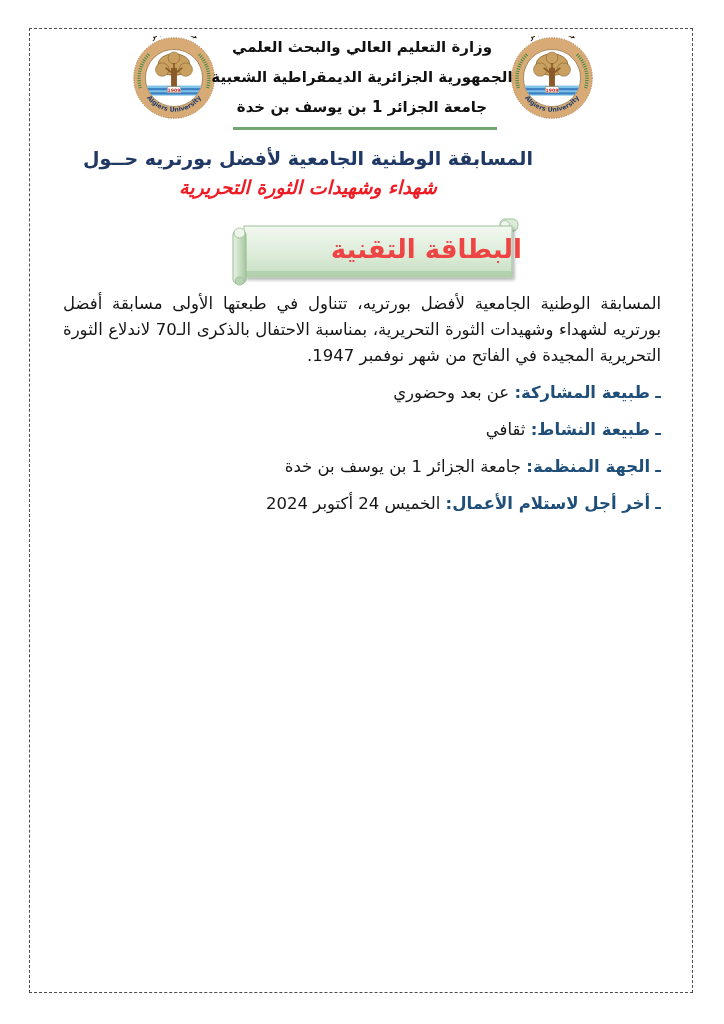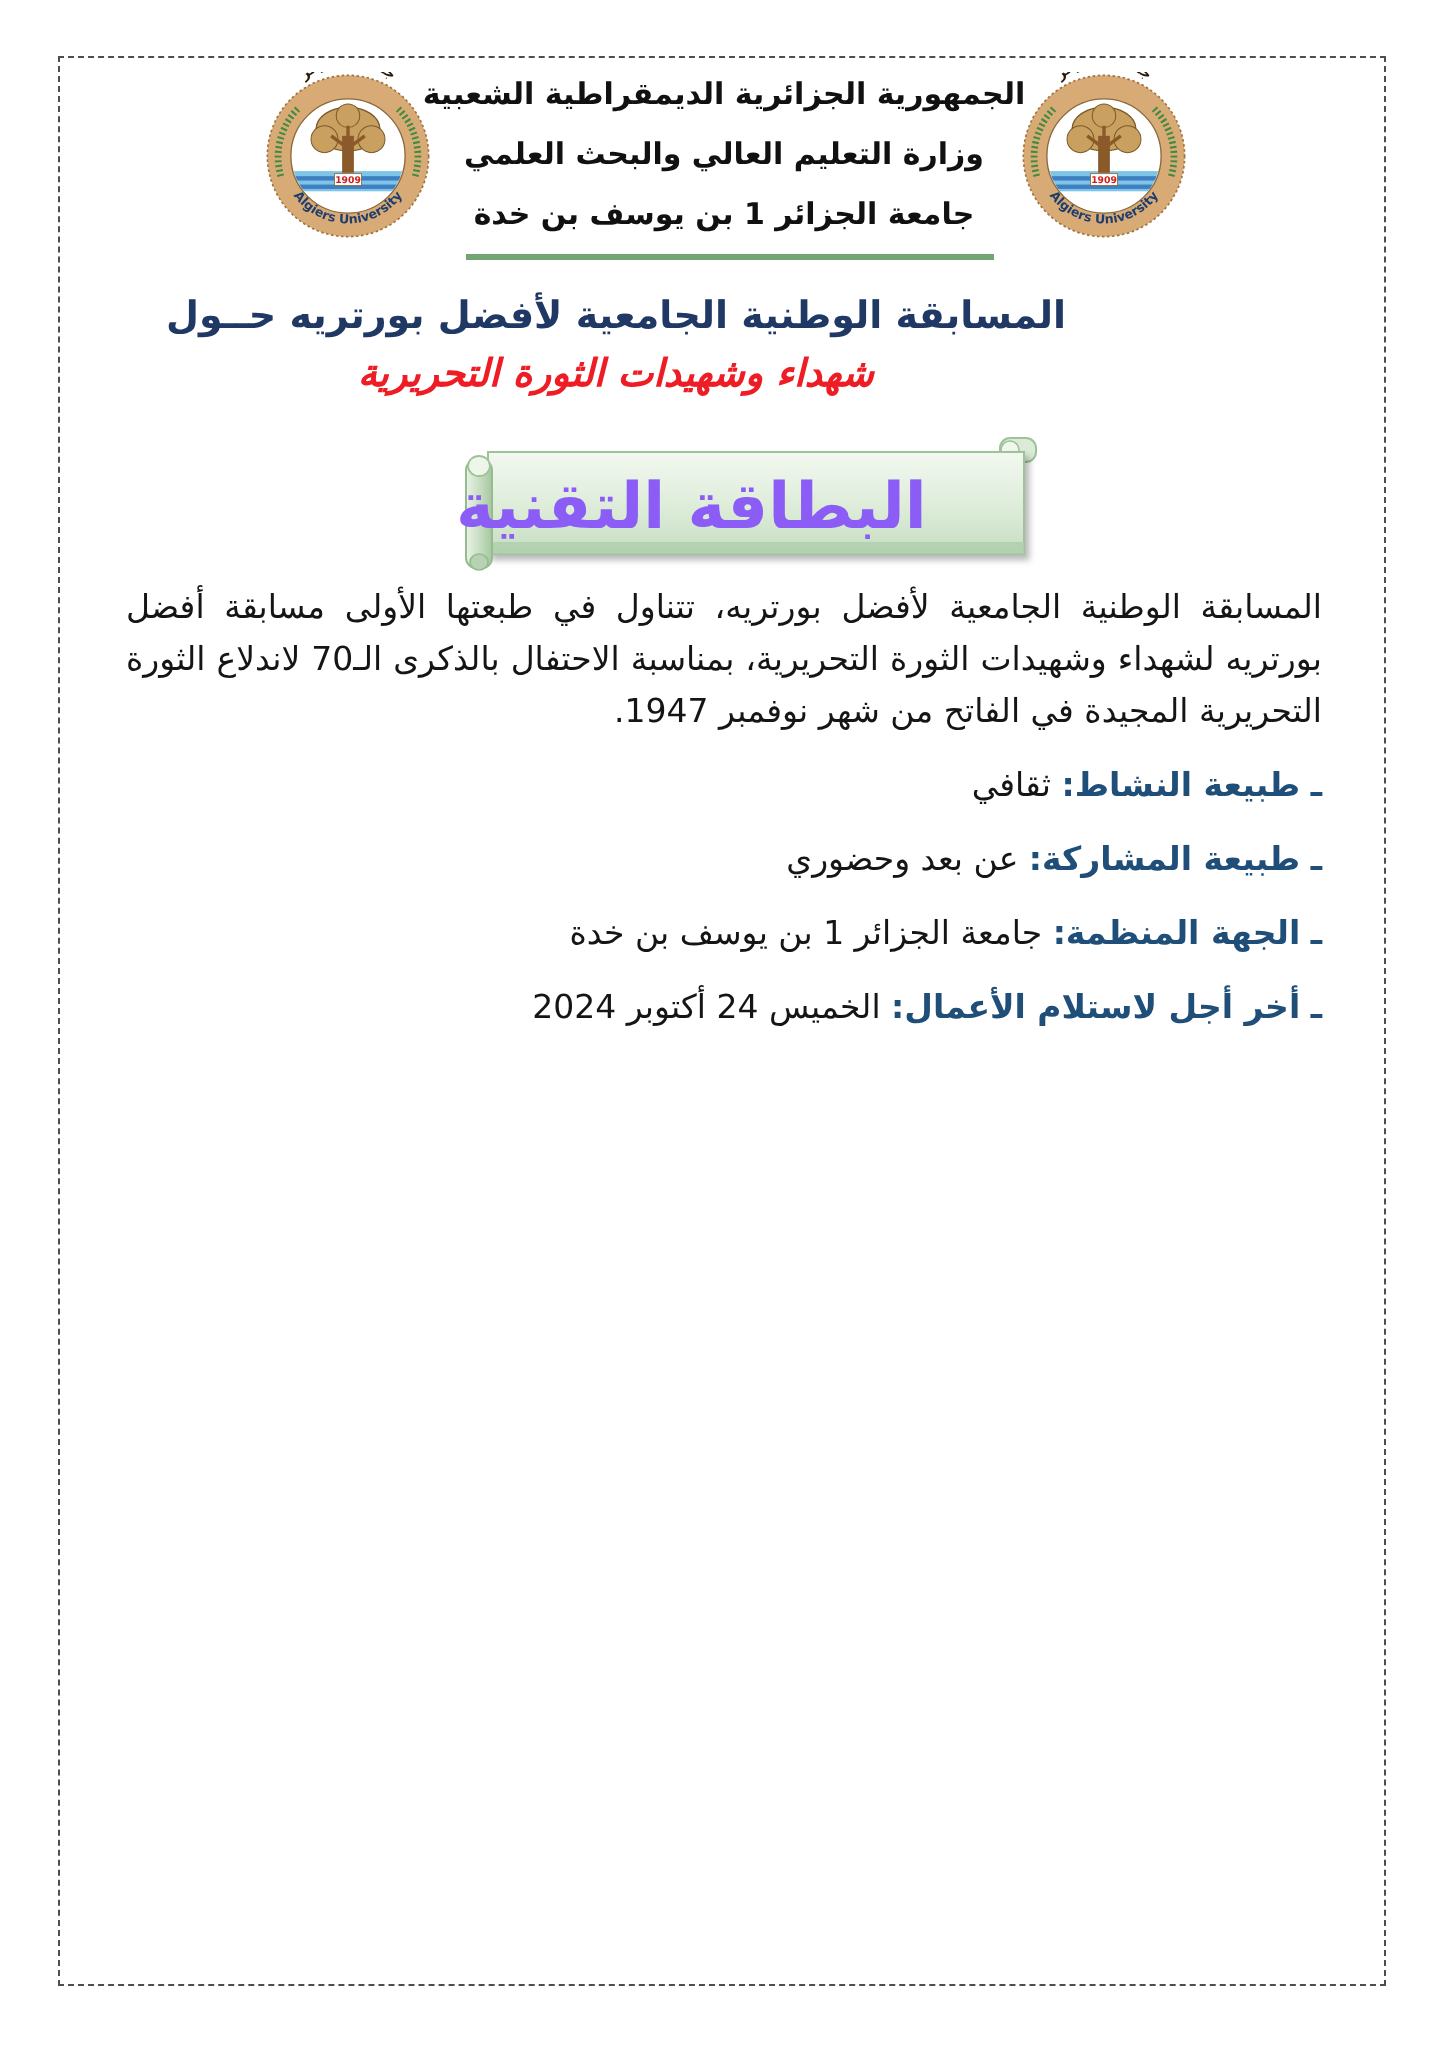--- a/index.html
+++ b/index.html
@@ -29,22 +29,22 @@
   .title{
     position:absolute;top:144px;left:0;width:616px;text-align:center;
     direction:rtl;font-weight:bold;font-size:19px;line-height:29px;
   }
   .t1{color:var(--title-blue,#203864);}
   .t2{color:var(--title-red,#ee1c25);font-style:italic;}
   
   .banner{position:absolute;left:228px;top:217px;width:294px;height:74px;}
   .banner svg{position:absolute;left:0;top:0;}
   .banner .btxt{
-    position:absolute;left:0;top:17px;width:100%;text-align:left;
-    direction:rtl;font-weight:bold;font-size:32px;color:#8b5cf6;
+    position:absolute;left:0;top:17px;width:100%;text-align:right;
+    direction:rtl;font-weight:bold;font-size:26px;color:#ef4444;
   }
   
   .content{
     position:absolute;left:63px;top:291px;width:598px;direction:rtl;
     font-size:16.5px;line-height:26px;color:#151515;
   }
   .para{text-align:justify;text-justify:inter-word;margin:0;}
   .bullet{margin-top:11px;text-align:justify;text-justify:inter-word;}
   .bl{color:var(--label-blue,#1f4e79);font-weight:bold;}
   .cont{padding-right:160px;margin-top:2px;}
@@ -115,22 +115,22 @@
   <path id="baL" d="M 11 59 A 40 40 0 0 0 89 59" fill="none"></path>
   <text font-size="8.5" font-weight="bold" fill="#2a1a08">
     <textPath href="#taL" startOffset="50%" text-anchor="middle">جامعة الجزائر</textPath>
   </text>
   <text font-size="7.5" font-weight="bold" fill="#1f3e6e">
     <textPath href="#baL" startOffset="50%" text-anchor="middle">Algiers University</textPath>
   </text>
 </svg>
 
 <div class="hdr">
+  <div class="hline">وزارة التعليم العالي والبحث العلمي</div>
   <div class="hline">الجمهورية الجزائرية الديمقراطية الشعبية</div>
-  <div class="hline">وزارة التعليم العالي والبحث العلمي</div>
   <div class="hline">جامعة الجزائر 1 بن يوسف بن خدة</div>
 </div>
 
 <div class="divider"></div>
 
 <div class="title">
   <div class="t1">المسابقة الوطنية الجامعية لأفضل بورتريه حــول</div>
   <div class="t2">شهداء وشهيدات الثورة التحريرية</div>
 </div>
 
@@ -165,32 +165,32 @@
     <ellipse cx="11.5" cy="64" rx="4.5" ry="4" fill="#b7d2b2" stroke="#96bb91" stroke-width="0.8"></ellipse>
   </svg>
   <div class="btxt">البطاقة التقنية</div>
 </div>
 
 <div class="content">
   <p class="para">المسابقة الوطنية الجامعية لأفضل بورتريه، تتناول في طبعتها الأولى مسابقة أفضل بورتريه لشهداء وشهيدات الثورة التحريرية، بمناسبة الاحتفال بالذكرى الـ70 لاندلاع الثورة التحريرية المجيدة في الفاتح من شهر نوفمبر 1947.</p>
 
   <div class="bullet">
     <span class="bl">ـ</span>
+    <span class="bl">طبيعة المشاركة:</span>
+    <span>عن بعد وحضوري</span>
+  </div>
+
+  <div class="bullet">
+    <span class="bl">ـ</span>
     <span class="bl">طبيعة النشاط:</span>
     <span>ثقافي</span>
   </div>
 
   <div class="bullet">
     <span class="bl">ـ</span>
-    <span class="bl">طبيعة المشاركة:</span>
-    <span>عن بعد وحضوري</span>
-  </div>
-
-  <div class="bullet">
-    <span class="bl">ـ</span>
     <span class="bl">الجهة المنظمة:</span>
     <span>جامعة الجزائر 1 بن يوسف بن خدة</span>
   </div>
 
 
   <div class="bullet">
     <span class="bl">ـ</span>
     <span class="bl">أخر أجل لاستلام الأعمال:</span>
     <span>الخميس 24 أكتوبر 2024</span>
   </div>

